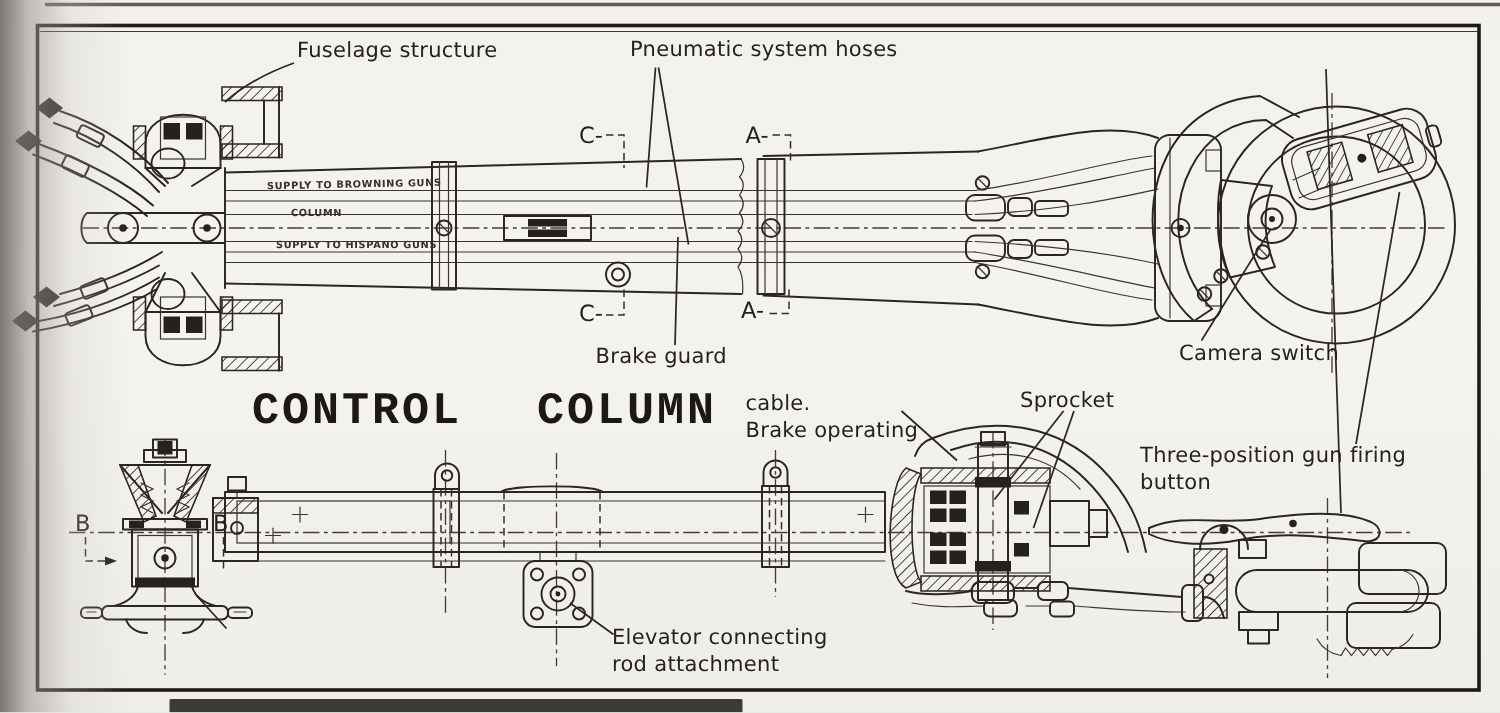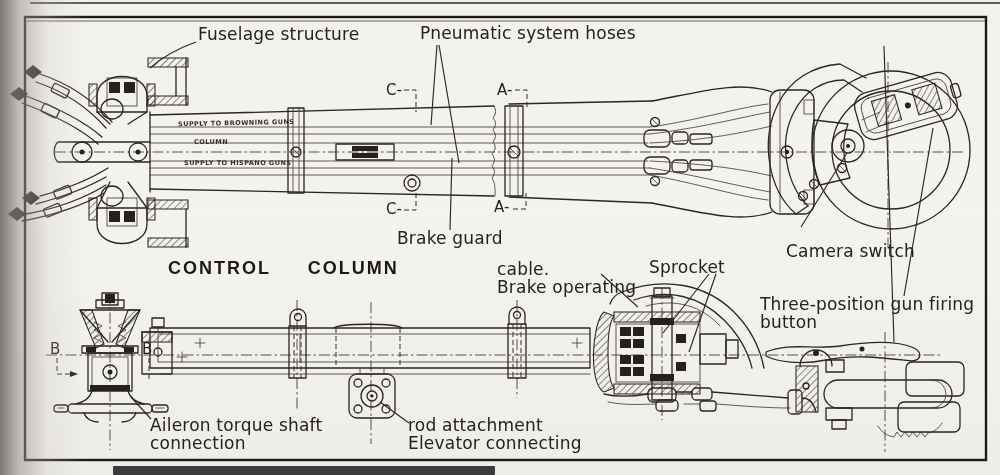--- a/index.html
+++ b/index.html
@@ -16,24 +16,24 @@
   .f{fill:#24211e;stroke:none}
   .h{fill:url(#hx);stroke:#2a2623;stroke-width:1.05}
   .cl{stroke:#433e38;fill:none;stroke-width:.9;stroke-dasharray:11 3 2.5 3}
   .d{stroke:#332f2b;fill:none;stroke-width:1;stroke-dasharray:5 3}
   .ld{stroke:#2b2724;fill:none;stroke-width:1.15}
   
   .edge-shade{position:absolute;left:0;top:0;bottom:0;width:86px;pointer-events:none;
     background:linear-gradient(90deg,rgba(110,106,102,.9) 0%,rgba(150,146,142,.55) 22%,rgba(200,197,193,.25) 55%,rgba(235,233,229,0) 100%);}
   .next-page-bar{position:absolute;left:113px;top:466px;width:382px;height:9px;background:#3d3b39;border-radius:1px;}
   
-  .lbl{position:absolute;font-size:17px;letter-spacing:.2px;white-space:nowrap;line-height:18px;color:#25221e;}
+  .lbl{position:absolute;font-size:14px;letter-spacing:.2px;white-space:nowrap;line-height:18px;color:#25221e;}
   .lbl.two{white-space:normal;}
-  .title{position:absolute;font-family:Liberation Sans, sans-serif;font-weight:600;
-    font-size:18px;letter-spacing:2px;word-spacing:30px;color:#1c1915;white-space:nowrap;}
+  .title{position:absolute;font-family:Liberation Mono, monospace;font-weight:600;
+    font-size:30px;letter-spacing:2px;word-spacing:30px;color:#1c1915;white-space:nowrap;}
   .marker{position:absolute;font-size:15px;color:#25221e;white-space:nowrap;}
   .pipe{position:absolute;font-size:6.5px;font-weight:bold;letter-spacing:.45px;color:#353029;white-space:nowrap;}
 </style>
 </head>
 <body>
 
 <div class="page">
 
 <svg width="1000" height="475" viewBox="0 0 1000 475">
   <defs>
@@ -325,50 +325,46 @@
 
   <g>
     <path d="M30,3 H1000" stroke="#5f5b57" stroke-width="2.2" fill="none"></path>
     <rect class="b" x="25" y="17" width="961" height="443"></rect>
     <path class="t" d="M27,21 H985"></path>
   </g>
 </svg>
 
 <div class="lbl" style="left:198px;top:25px">Fuselage structure</div>
 <div class="lbl" style="left:420px;top:24px">Pneumatic system hoses</div>
-<div class="lbl" style="left:786px;top:242px">Camera switch</div>
+<div class="lbl" style="left:786px;top:227px">Camera switch</div>
 <div class="lbl" style="left:397px;top:229px">Brake guard</div>
 
 <div class="marker" style="left:386px;top:81px">C-</div>
 <div class="marker" style="left:386px;top:200px">C-</div>
 <div class="marker" style="left:497px;top:81px">A-</div>
 <div class="marker" style="left:494px;top:198px">A-</div>
 <div class="marker" style="left:50px;top:340px">B</div>
 <div class="marker" style="left:142px;top:340px">B</div>
 
 <div class="pipe" style="left:178px;top:119px;transform:rotate(-1.2deg)">SUPPLY TO BROWNING GUNS</div>
 <div class="pipe" style="left:194px;top:138px">COLUMN</div>
 <div class="pipe" style="left:184px;top:159px">SUPPLY TO HISPANO GUNS</div>
 
 <div class="title" style="left:168px;top:258px">CONTROL COLUMN</div>
 
 <div class="lbl two" style="left:497px;top:260px">
   <div>cable.</div>
   <div>Brake operating</div>
 </div>
-<div class="lbl" style="left:649px;top:258px">Sprocket</div>
+<div class="lbl" style="left:680px;top:258px">Sprocket</div>
 <div class="lbl two" style="left:760px;top:295px">
   <div>Three-position gun firing</div>
   <div>button</div>
 </div>
-<div class="lbl two" style="left:150px;top:416px">
-  <div>Aileron torque shaft</div>
-  <div>connection</div>
-</div>
 <div class="lbl two" style="left:408px;top:416px">
+  <div>Elevator connecting</div>
   <div>rod attachment</div>
-  <div>Elevator connecting</div>
 </div>
 
 <div class="edge-shade"></div>
 <div class="next-page-bar"></div>
 
 </div>
 
 </body></html>

